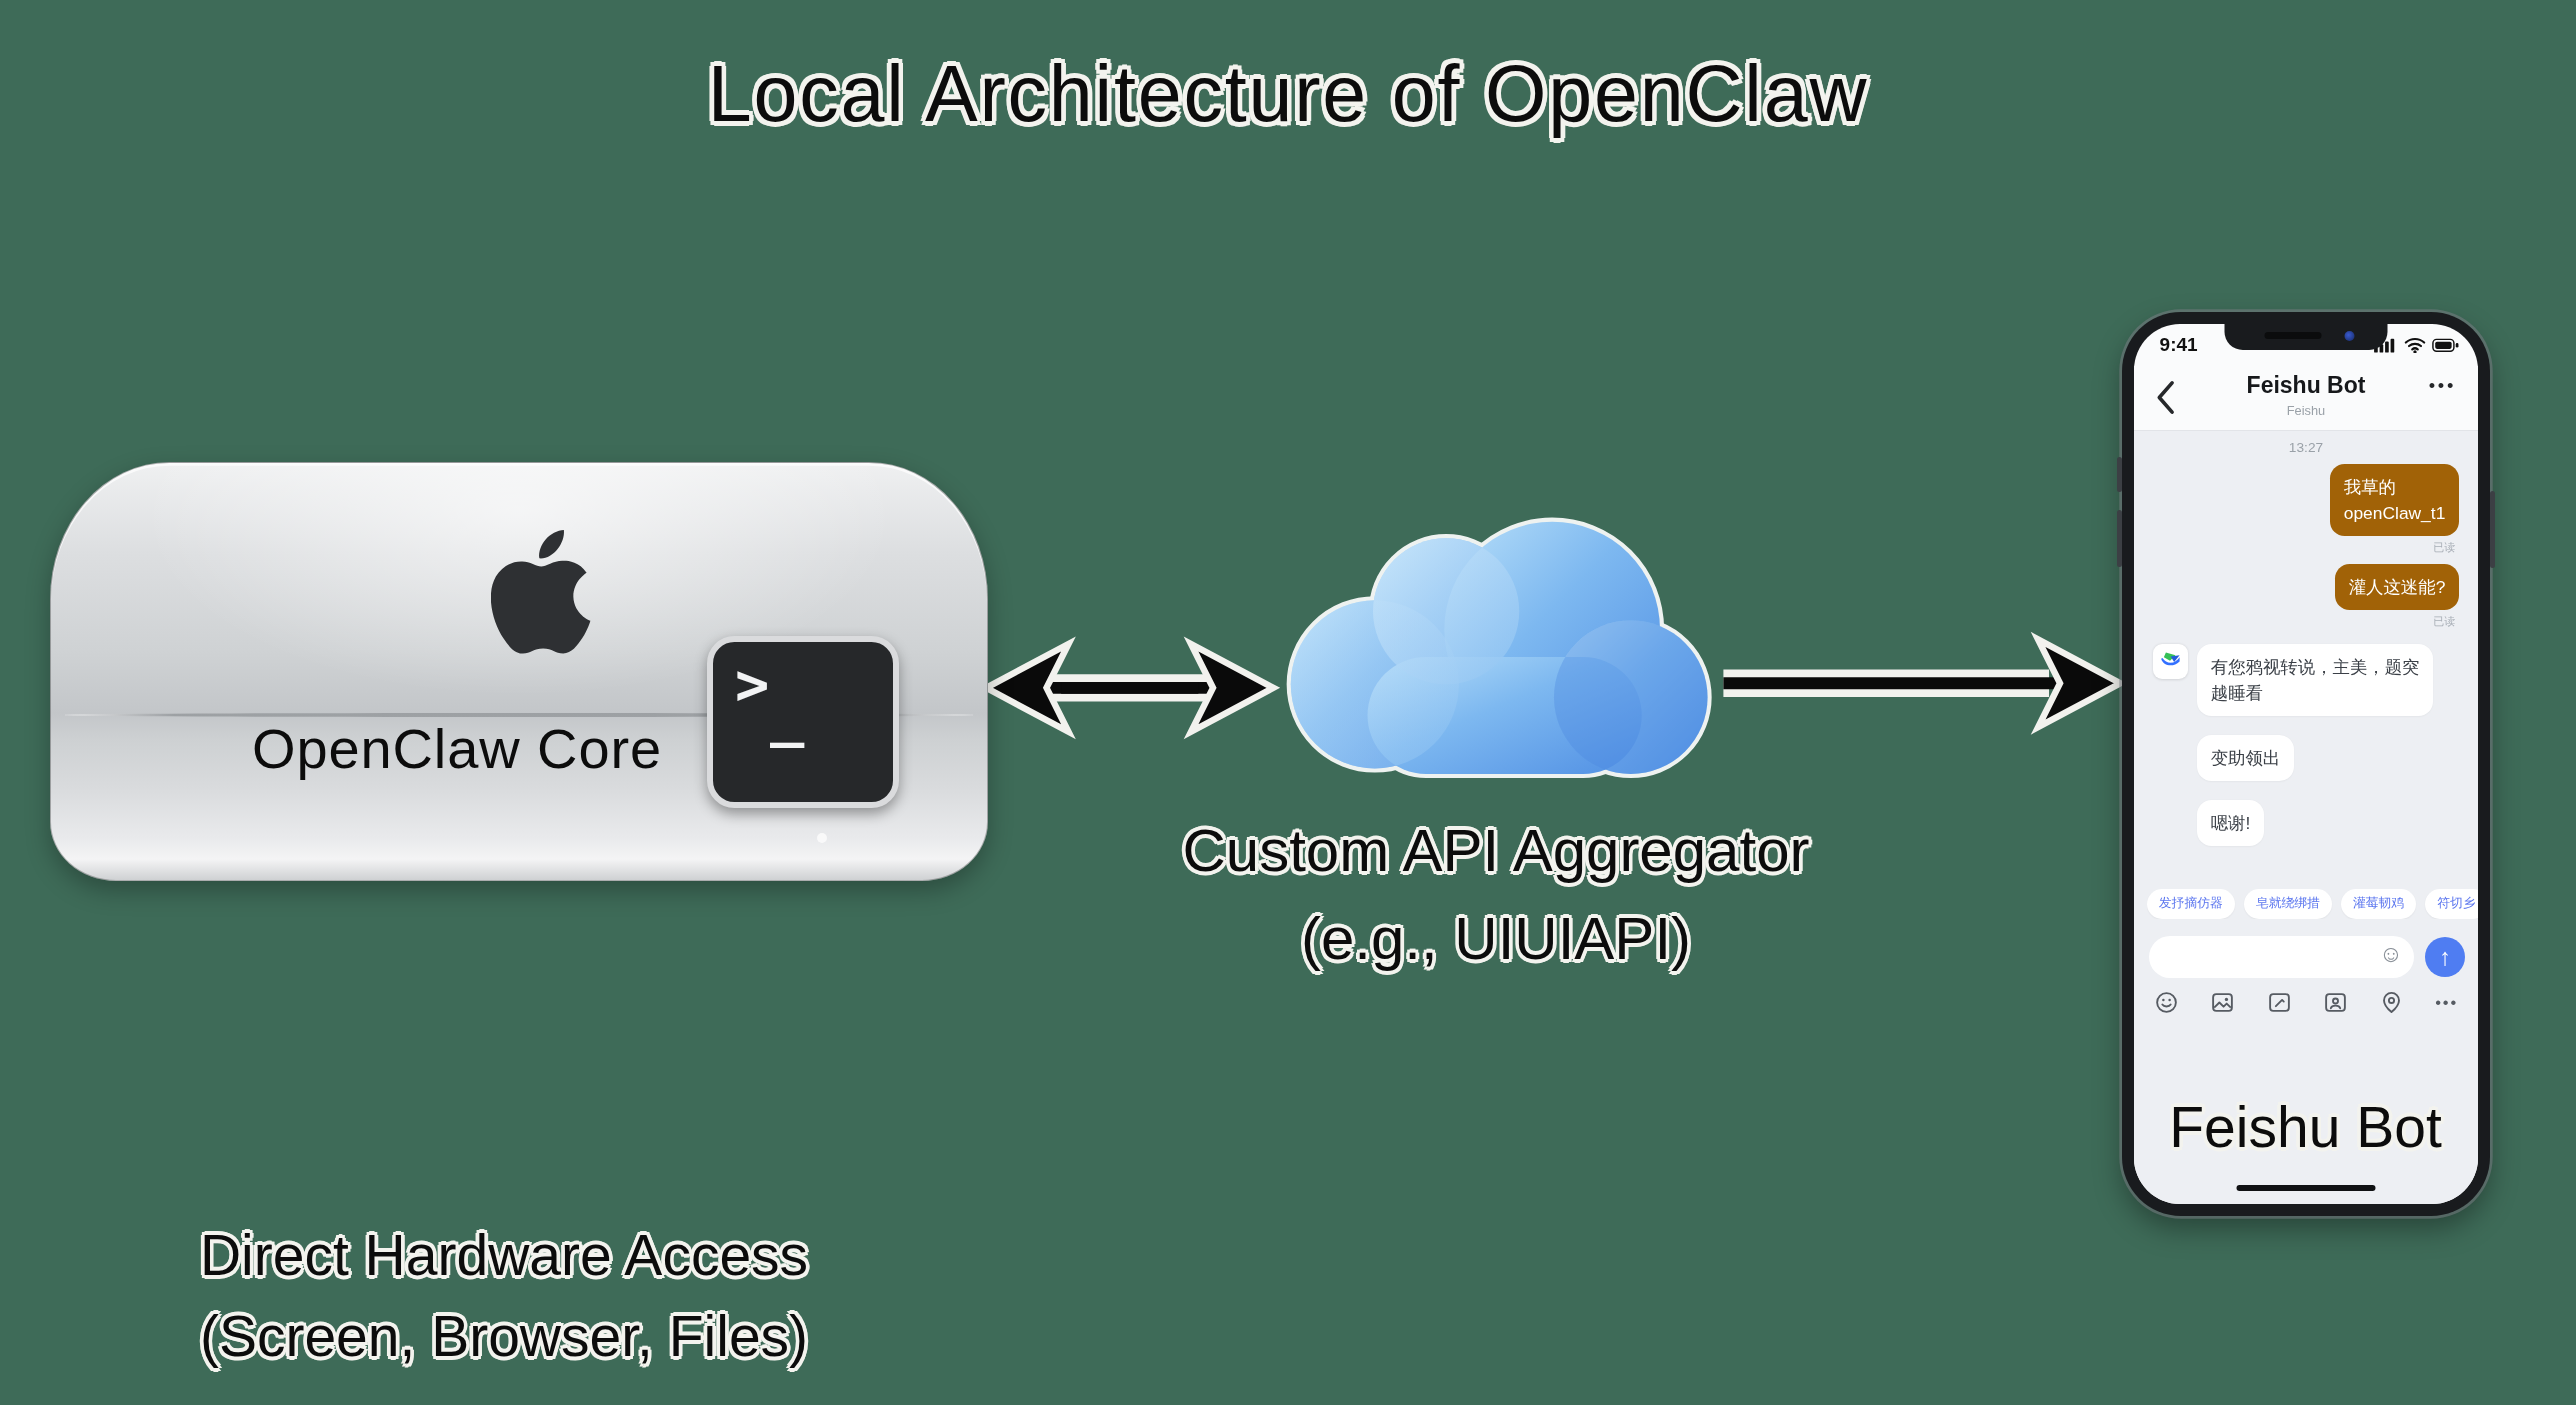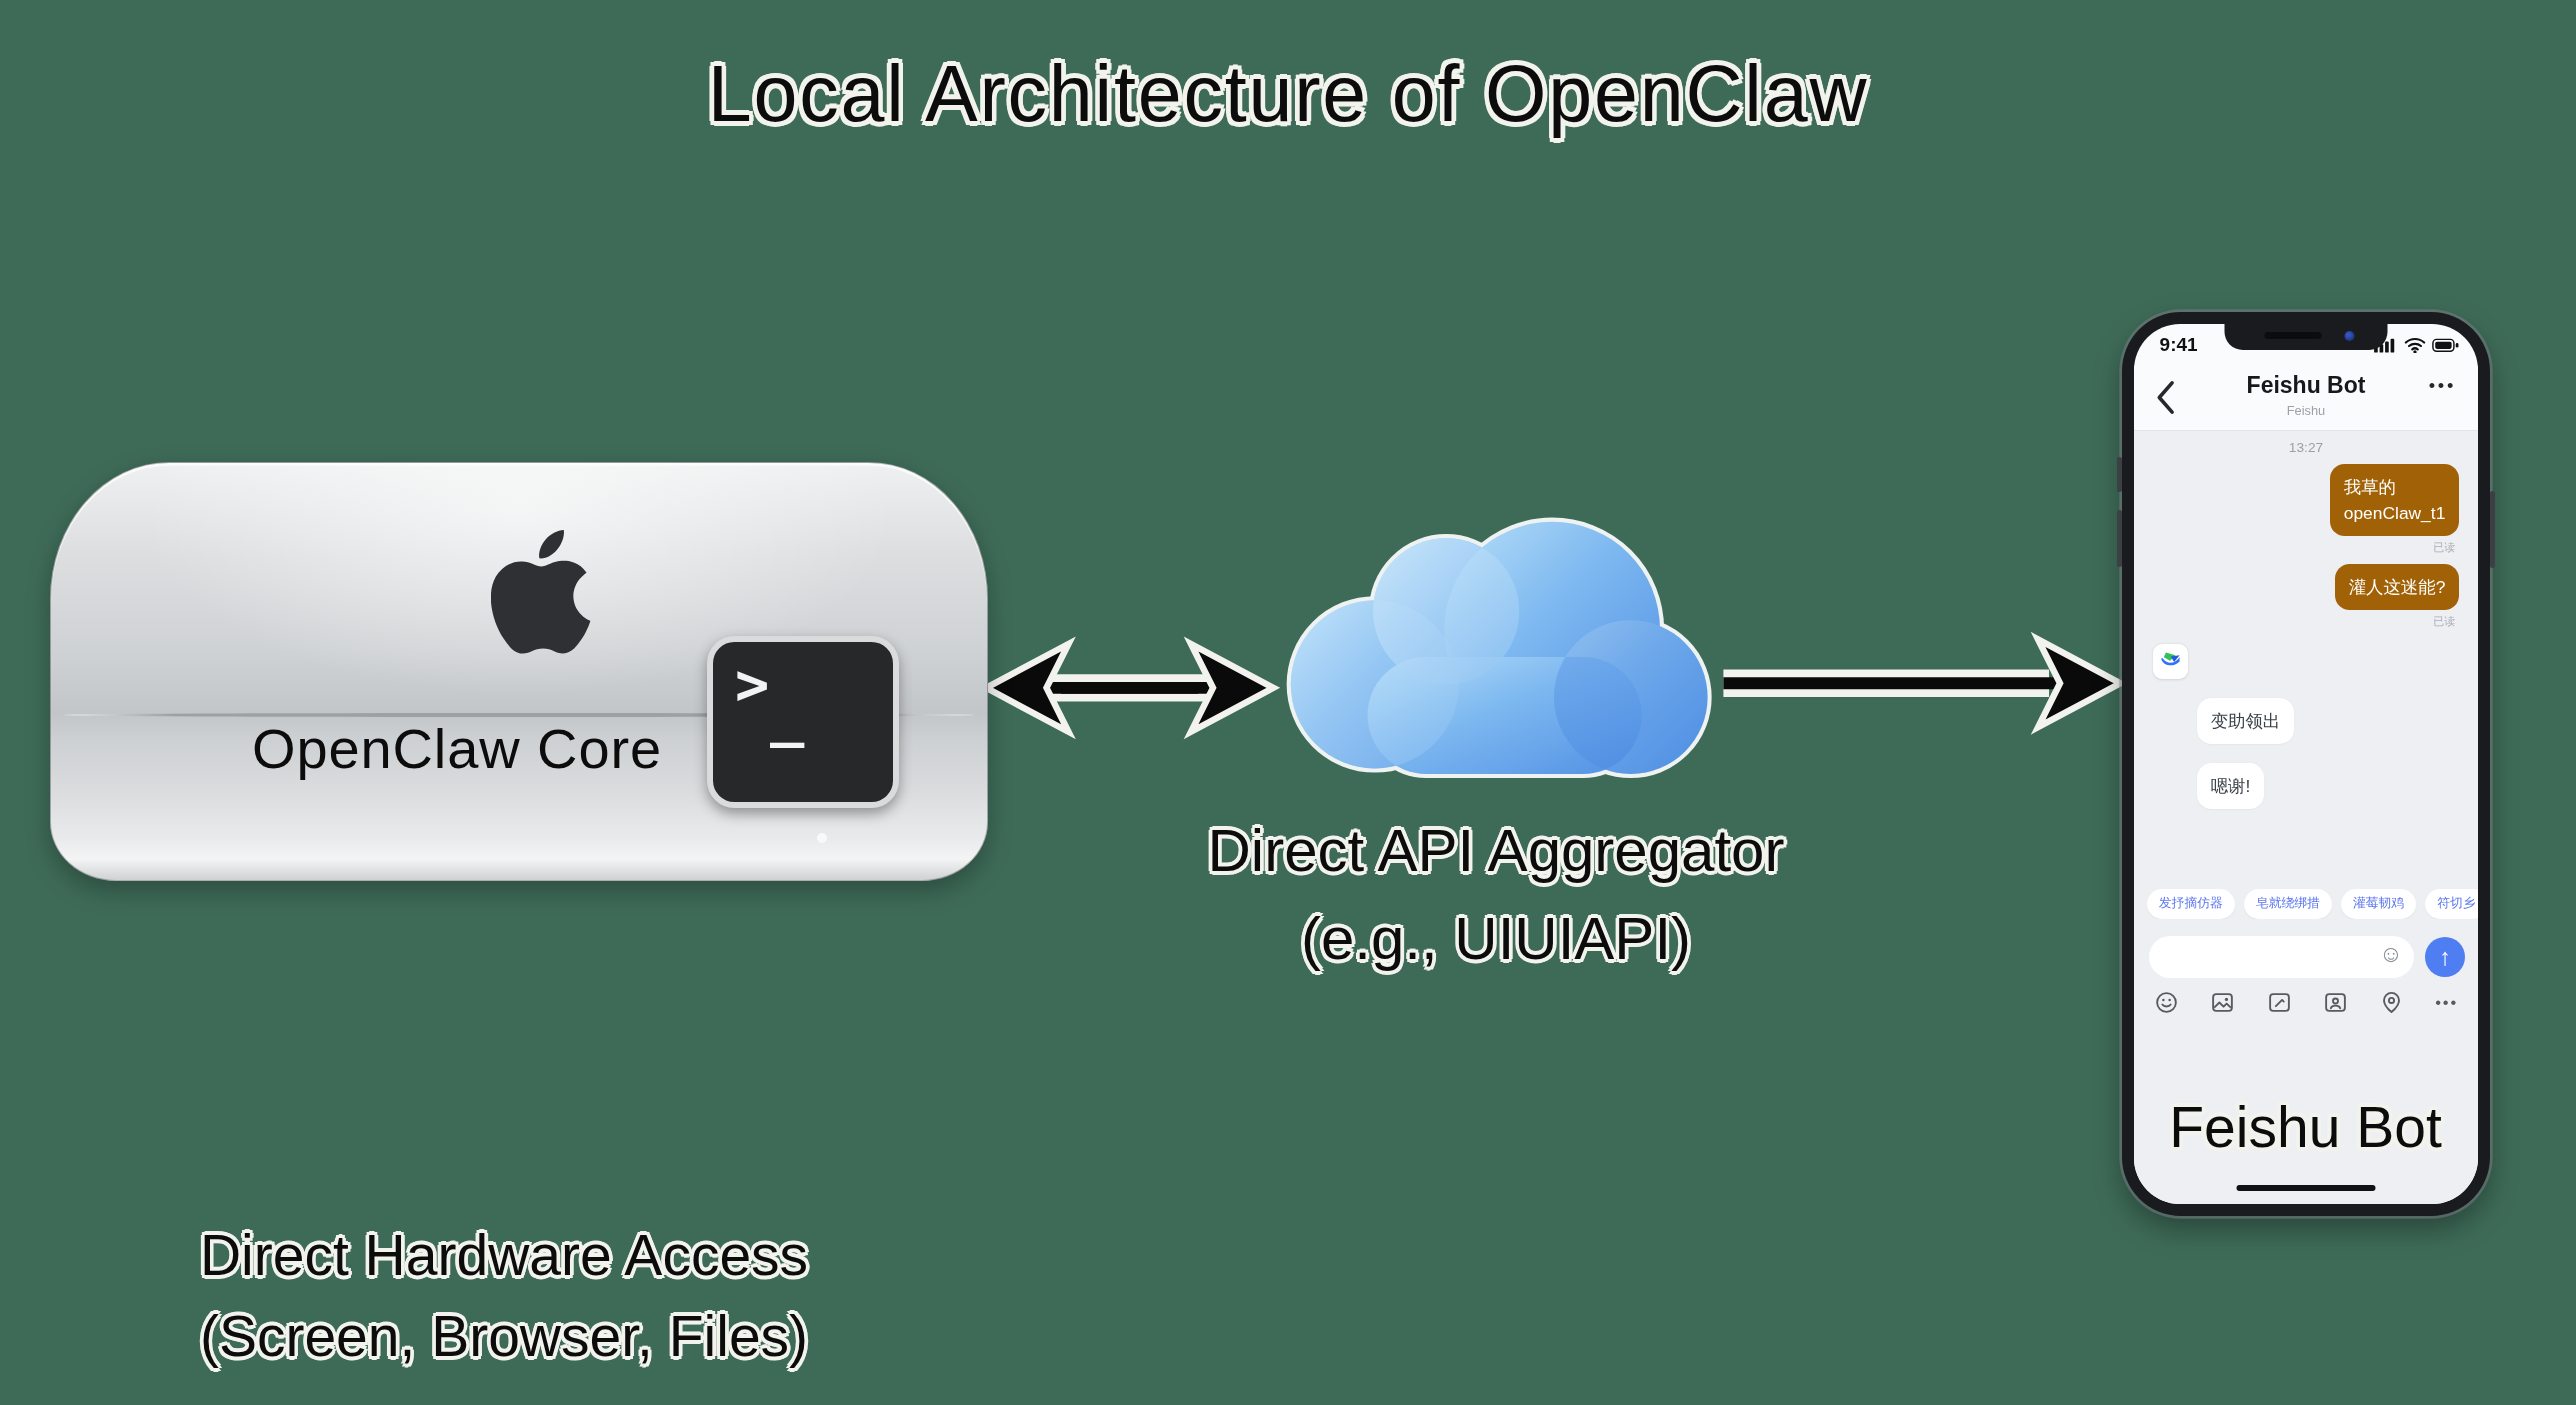--- a/index.html
+++ b/index.html
@@ -185,21 +185,21 @@
         <rect x="110" y="178" width="300" height="128" rx="64"></rect>
       </g>
 
       <circle cx="196" cy="128" r="80" fill="url(#lg)" opacity=".75"></circle>
       <circle cx="118" cy="208" r="92" fill="url(#lg)" opacity=".45"></circle>
       <circle cx="398" cy="222" r="84" fill="#4a86e0" opacity=".35"></circle>
     </svg>
   </div>
 
   <div class="abs cloud-caption ctr ol ol-m">
-    <div>Direct API Aggregator</div>
+    <div>Custom API Aggregator</div>
     <div>(e.g., UIUIAPI)</div>
   </div>
 
   <div class="abs phone">
     <div class="frame"></div>
     <div class="sidebtn sb-l1"></div>
     <div class="sidebtn sb-l2"></div>
     <div class="sidebtn sb-r"></div>
 
     <div class="screen">
@@ -265,20 +265,24 @@
         <div class="receipt">已读</div>
 
         <div class="rowL">
           <div class="avatar">
             <svg width="27.4" height="27.4" viewBox="0 0 40 40">
               <path d="M13 8 L27 12 L19 20 L10 15 Z" fill="#35c058"></path>
               <path d="M20 14 L33 12 L25 22 Z" fill="#245bdb"></path>
               <path d="M6 17 C9 27 23 31 33 21 L33 15 C27 25 14 26 8 16 Z" fill="#3370ff"></path>
             </svg>
           </div>
+          <div class="bub recv">
+            <div>有您鸦视转说，主美，题突</div>
+            <div>越睡看</div>
+          </div>
         </div>
 
         <div class="soloWrap"><div class="bub recv solo">变助领出</div></div>
         <div class="soloWrap"><div class="bub recv solo">嗯谢!</div></div>
       </div>
 
       <div class="chips">
         <div class="chip">发抒摘仿器</div>
         <div class="chip">皂就绕绑措</div>
         <div class="chip">灌莓韧鸡</div>

